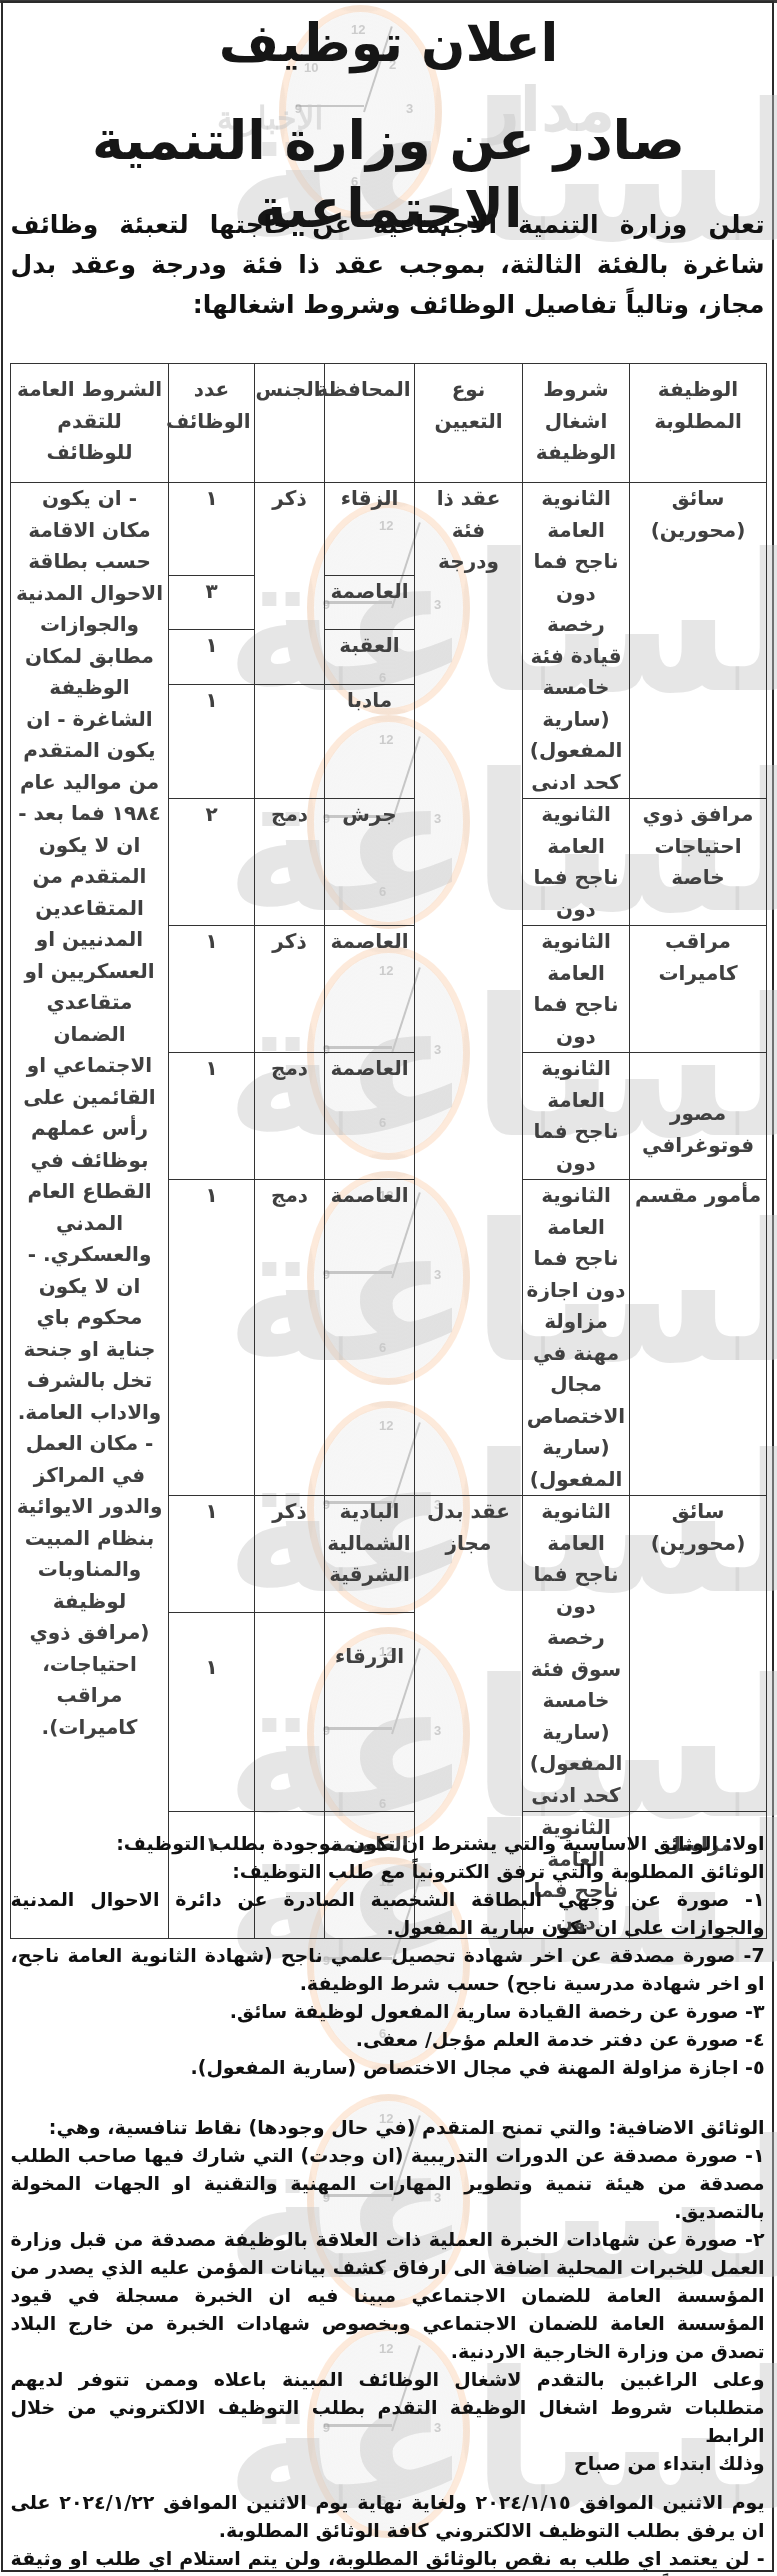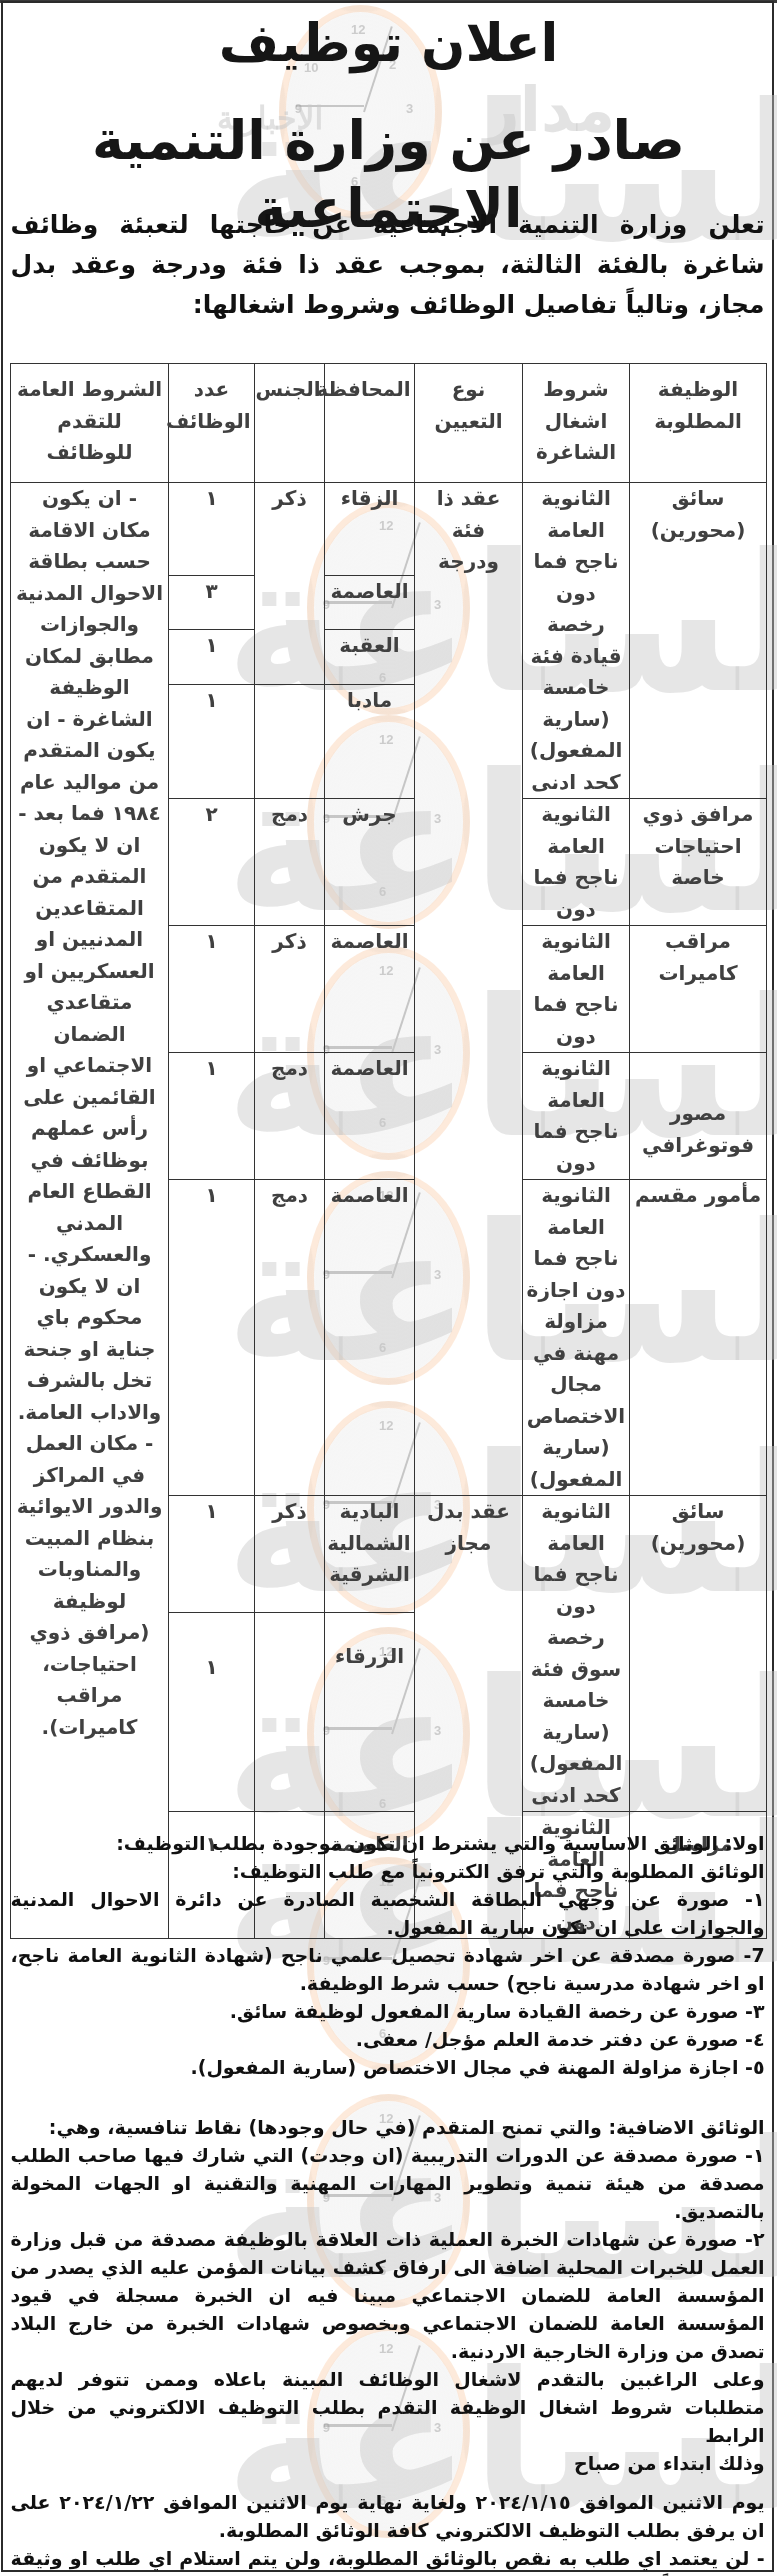--- a/index.html
+++ b/index.html
@@ -199,21 +199,21 @@
         <col class="c-cond">
         <col class="c-type">
         <col class="c-gov">
         <col class="c-sex">
         <col class="c-count">
         <col class="c-general">
     </colgroup>
     <tbody>
         <tr style="height:119px;">
       <th>الوظيفة المطلوبة</th>
-      <th>شروط اشغال الشاغرة</th>
+      <th>شروط اشغال الوظيفة</th>
       <th>نوع التعيين</th>
       <th>المحافظة</th>
       <th>الجنس</th>
       <th>عدد الوظائف</th>
       <th>الشروط العامة للتقدم للوظائف</th>
     </tr>
 
     <tr style="height:79px;">
       <td rowspan="4" class="job">سائق (محورين)</td>
       <td rowspan="4" class="cell-top">الثانوية العامة ناجح فما دون رخصة قيادة فئة خامسة (سارية المفعول) كحد ادنى</td>

